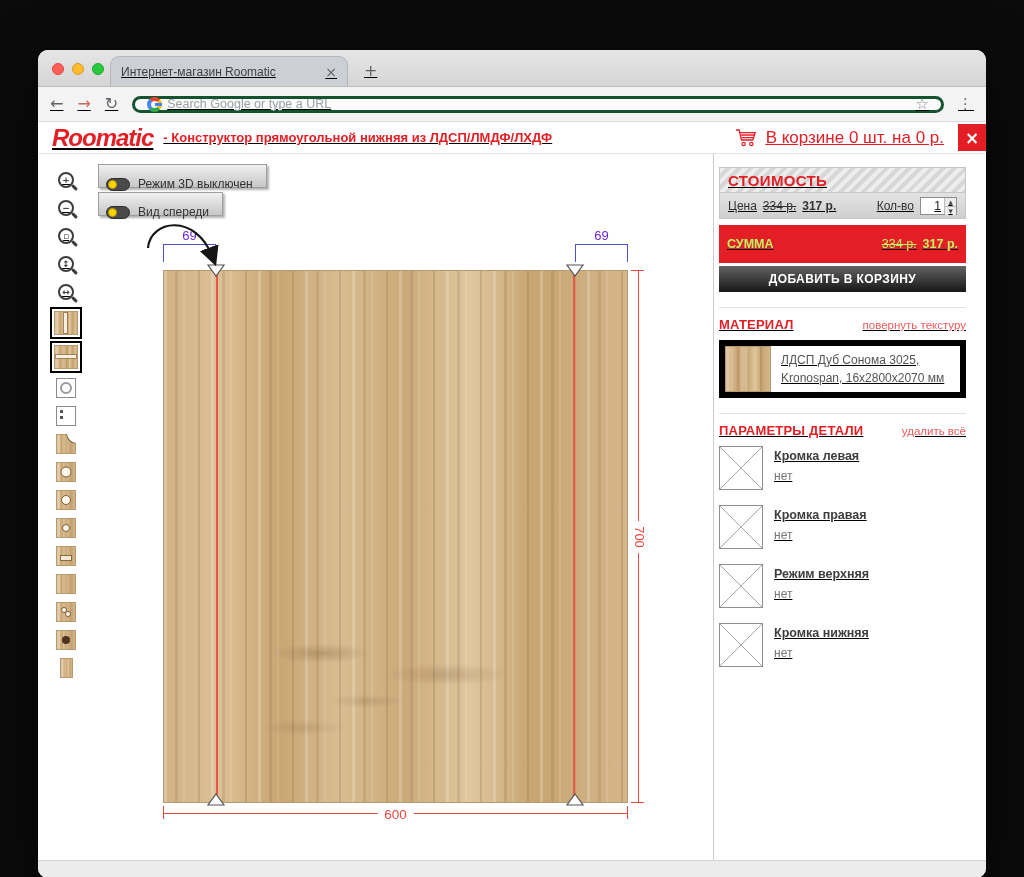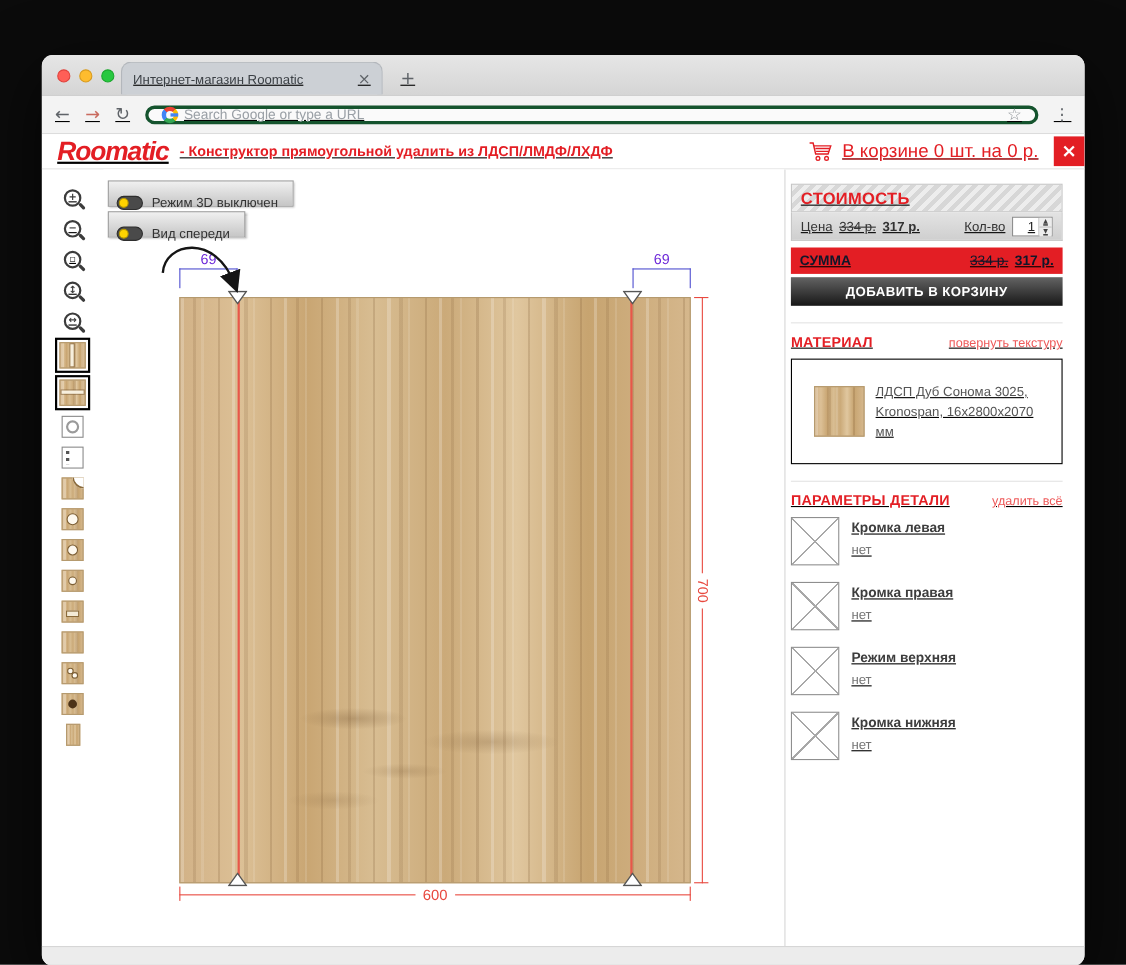--- a/index.html
+++ b/index.html
@@ -184,34 +184,34 @@
   }
   .strike { text-decoration:line-through; }
   .bold { font-weight:bold; }
   .spacer { flex:1; }
   .qty-box { width:37px; height:18px; background:#fff; border:1px solid #8f8f8f; display:flex; }
   .qty-val { flex:1; text-align:right; padding-right:3px; font-size:12px; line-height:16px; color:#222; }
   .qty-spin { width:12px; border-left:1px solid #bbb; display:flex; flex-direction:column; }
   .qty-spin span { flex:1; font-size:5.5px; line-height:8px; text-align:center; color:#444; background:#ececec; cursor:pointer; }
   .qty-spin span:first-child { border-bottom:1px solid #bbb; }
   .sum-row {
-    margin-top:6px; height:24px; background:#e31e24; color:#0f172a;
+    margin-top:6px; height:38px; background:#e31e24; color:#bef264;
     display:flex; align-items:center; padding:0 8px; gap:6px; font-size:12.5px; font-weight:bold;
   }
   .sum-row .strike { font-weight:normal; }
   .add-btn {
     margin-top:3px; width:100%; height:26px; border:none; cursor:pointer;
     background:linear-gradient(#636363,#171717); color:#fff; font-weight:bold; font-size:12px; letter-spacing:.4px;
     font-family:"Liberation Sans", sans-serif;
   }
   .pdiv { border:none; border-top:1px solid #e3e3e3; margin-top:15px; }
   .sec-row { display:flex; align-items:baseline; justify-content:space-between; margin:9px 0 8px; }
   .sec-title { color:#e31e24; font-weight:bold; font-size:13px; letter-spacing:.2px; }
   .sec-link { color:#ee5a5a; font-size:11.5px; cursor:pointer; }
-  .mat-card { border:1px solid #000000; background:#fff; display:flex; gap:10px; padding:20px; align-items:center; }
+  .mat-card { border:6px solid #000000; background:#fff; display:flex; gap:10px; padding:0; align-items:center; }
   .mat-thumb { width:46px; height:46px; flex:0 0 auto; }
   .mat-name { font-size:12px; color:#555; line-height:1.5; }
   .param-item { display:flex; gap:11px; margin-bottom:15px; }
   .x-thumb { width:44px; height:44px; flex:0 0 auto; border:1px solid #8f8f8f;
     background-image:
       linear-gradient(45deg, transparent calc(50% - 0.7px), #a8a8a8 calc(50% - 0.7px), #a8a8a8 calc(50% + 0.7px), transparent calc(50% + 0.7px)),
       linear-gradient(135deg, transparent calc(50% - 0.7px), #a8a8a8 calc(50% - 0.7px), #a8a8a8 calc(50% + 0.7px), transparent calc(50% + 0.7px));
     background-color:#fff; cursor:pointer; }
   .param-label { font-size:12.5px; font-weight:bold; color:#3d3d3d; margin:3px 0 6px; }
   .param-val { font-size:12px; color:#757575; }
@@ -243,21 +243,21 @@
     <div class="addr">
       <span class="glogo"></span>
       <input placeholder="Search Google or type a URL" style="">
       <span class="star glyph">☆</span>
     </div>
     <span class="menu glyph">⋮</span>
   </div>
 
   <div class="app-header">
     <span class="logo">Roomatic</span>
-    <span class="subtitle">- Конструктор прямоугольной удалить из ЛДСП/ЛМДФ/ЛХДФ</span>
+    <span class="subtitle">- Конструктор прямоугольной нижняя из ЛДСП/ЛМДФ/ЛХДФ</span>
     <div class="cart-area">
       <svg width="24" height="19" viewBox="0 0 24 19">
         <path d="M1 2 h3.2 l2.3 10 h11.3 l2.4 -7.4 H5.2 M6.3 7 h13 M6.9 9.6 h12" fill="none" stroke="#e31e24" stroke-width="1.3"></path>
         <circle cx="8.6" cy="16" r="1.7" fill="none" stroke="#e31e24" stroke-width="1.2"></circle>
         <circle cx="16.4" cy="16" r="1.7" fill="none" stroke="#e31e24" stroke-width="1.2"></circle>
       </svg>
       <span class="cart-link">В корзине 0 шт. на 0 р.</span>
     </div>
     <span class="app-close glyph">×</span>
   </div>

